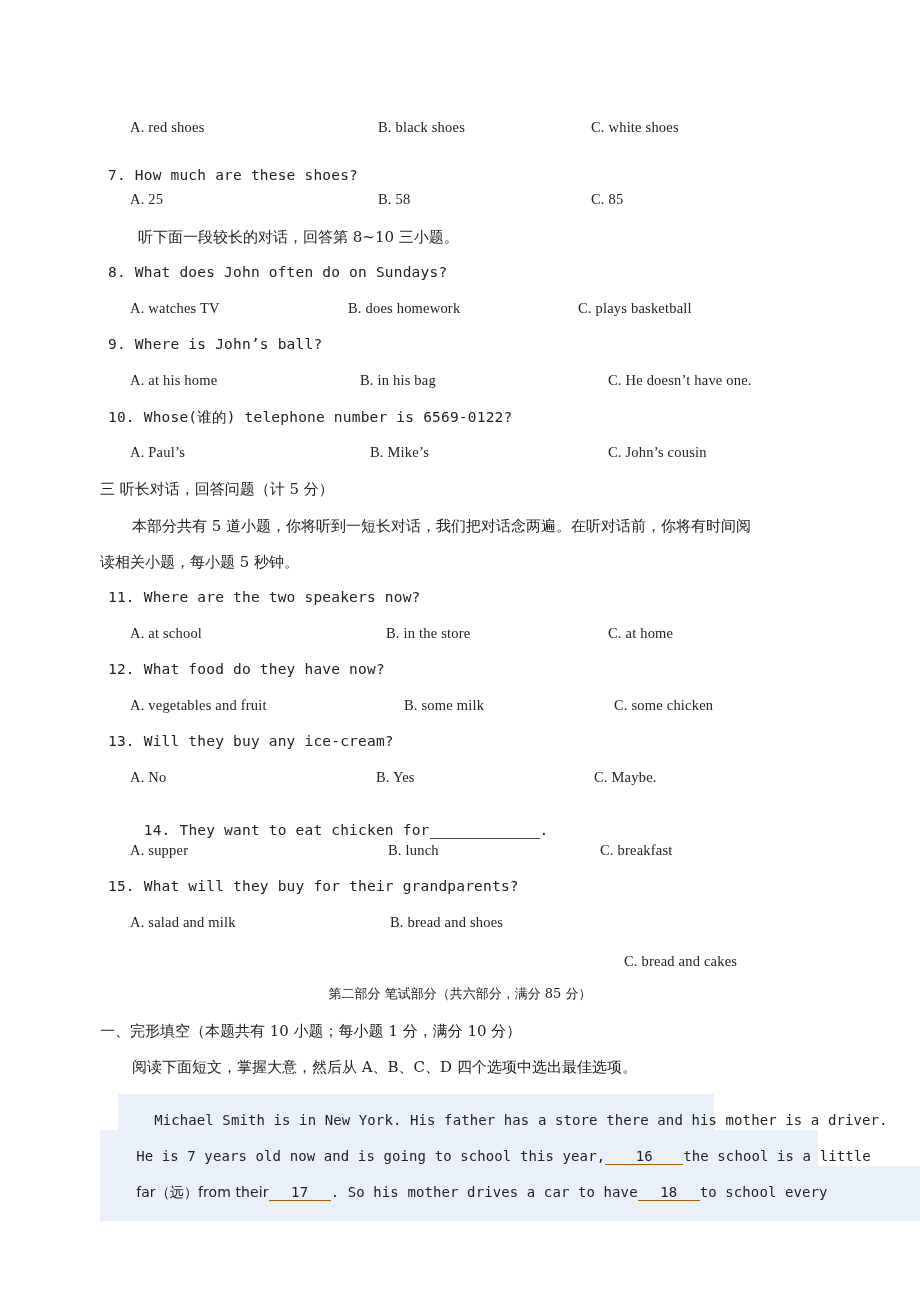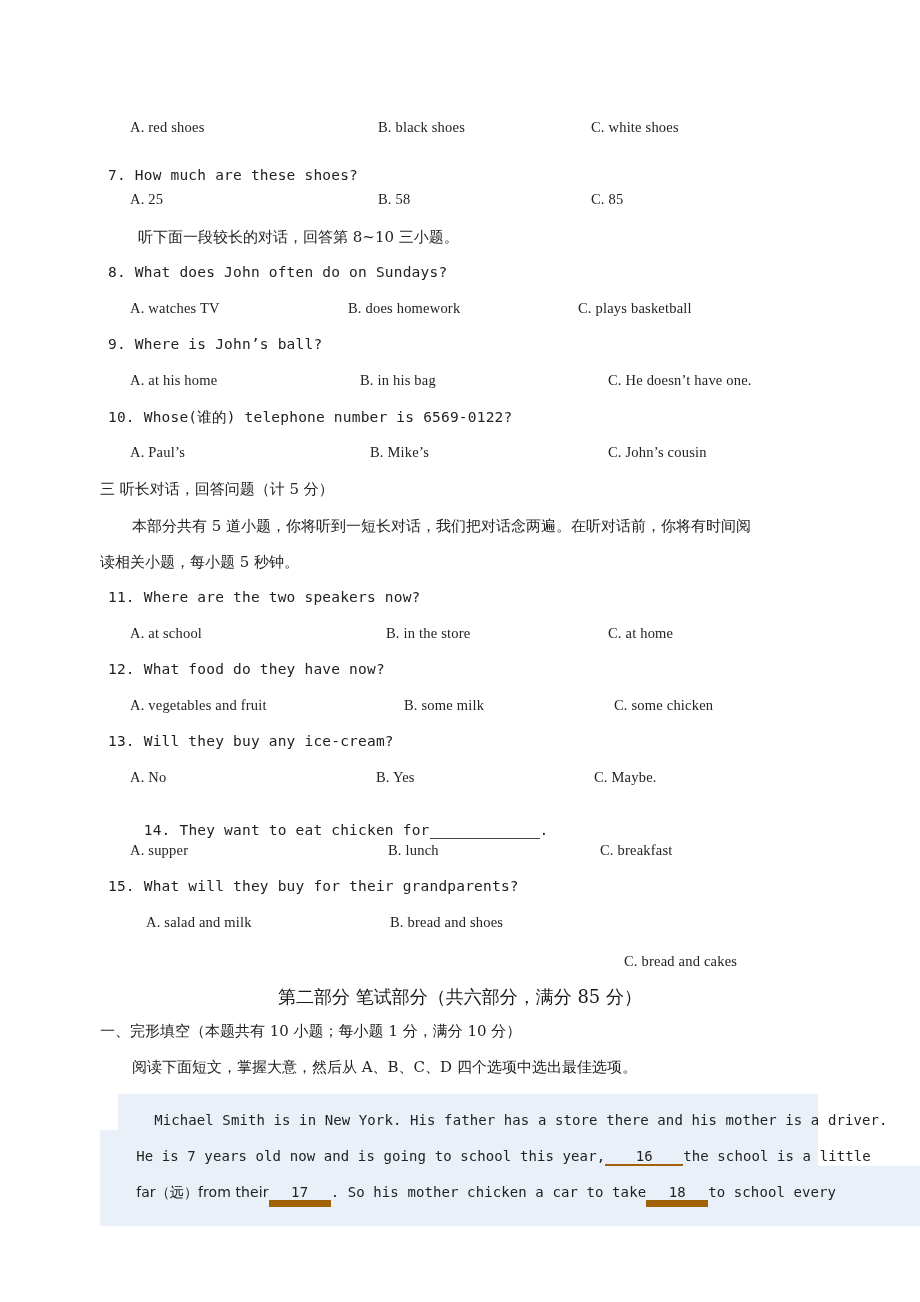--- a/index.html
+++ b/index.html
@@ -55,39 +55,39 @@
   .sec-head { left: 100px; }
   
   .para { left: 100px; width: 800px; }
 
   
   .center-title {
     left: 0;
     width: 920px;
     text-align: center;
     font-family: "DejaVu Serif", "Liberation Serif", serif;
-    font-size: 18px;
+    font-size: 13px;
   }
 
   
   .cloze-line {
     position: absolute;
     left: 100px;
     background: #e9f0f8;
     font-family: "DejaVu Sans Mono", "Liberation Mono", monospace;
     font-size: 14px;
     letter-spacing: 0.1px;
     color: #222;
     white-space: pre;
     padding: 2px 2px 3px 2px;
     box-sizing: border-box;
   }
   .blank-num {
     display: inline-block;
-    border-bottom: 7px solid #a16207;
+    border-bottom: 1px solid #a16207;
     text-align: center;
     padding: 0 2px;
   }
   .blank-line {
     display: inline-block;
     border-bottom: 1px solid #444;
     vertical-align: baseline;
   }
   .cjk {
     font-family: "DejaVu Sans", "Liberation Sans", sans-serif;
@@ -163,35 +163,35 @@
     <span>14. They want to eat chicken for</span><span class="blank-line" style="width:110px;">&nbsp;</span><span>.</span>
   </div>
   <div class="row opt-row" style="top:842px;">
     <span class="en opt" style="left:22px;">A. supper</span>
     <span class="en opt" style="left:280px;">B. lunch</span>
     <span class="en opt" style="left:492px;">C. breakfast</span>
   </div>
 
   <div class="row q-stem en" style="top:878px;">15. What will they buy for their grandparents?</div>
   <div class="row opt-row" style="top:914px;">
-    <span class="en opt" style="left:22px;margin-left:16px;">A. salad and milk</span>
+    <span class="en opt" style="left:22px;">A. salad and milk</span>
     <span class="en opt" style="left:282px;">B. bread and shoes</span>
     <span class="en opt" style="left:516px;margin-top:39px;">C. bread and cakes</span>
   </div>
 
   <div class="row center-title" style="top:985px;">第二部分    笔试部分（共六部分，满分 85 分）</div>
 
   <div class="row sec-head cn-serif" style="top:1022px;">一、完形填空（本题共有 10 小题；每小题 1 分，满分 10 分）</div>
   <div class="row para cn-serif" style="top:1058px; text-indent:32px;">阅读下面短文，掌握大意，然后从 A、B、C、D 四个选项中选出最佳选项。</div>
 
-  <div class="cloze-line" style="top:1094px; left:118px; width:700px;">
+  <div class="cloze-line" style="top:1094px; left:118px; width:596px;">
     <span>Michael Smith is in New York. His father has a store there and his mother is a driver.</span>
   </div>
 
   <div class="cloze-line" style="top:1130px; left:100px; width:718px;">
     <span>He is 7 years old now and is going to school this year,</span><span class="blank-num" style="width:74px;">16</span><span>the school is a little</span>
   </div>
 
   <div class="cloze-line" style="top:1166px; left:100px; width:820px;">
-    <span class="cjk">far（远）from their</span><span class="blank-num" style="width:58px;">17</span><span>. So his mother chicken a car to take</span><span class="blank-num" style="width:58px;">18</span><span>to school every</span>
+    <span class="cjk">far（远）from their</span><span class="blank-num" style="width:58px;">17</span><span>. So his mother drives a car to have</span><span class="blank-num" style="width:58px;">18</span><span>to school every</span>
   </div>
 
 </div>
 
 </body></html>

